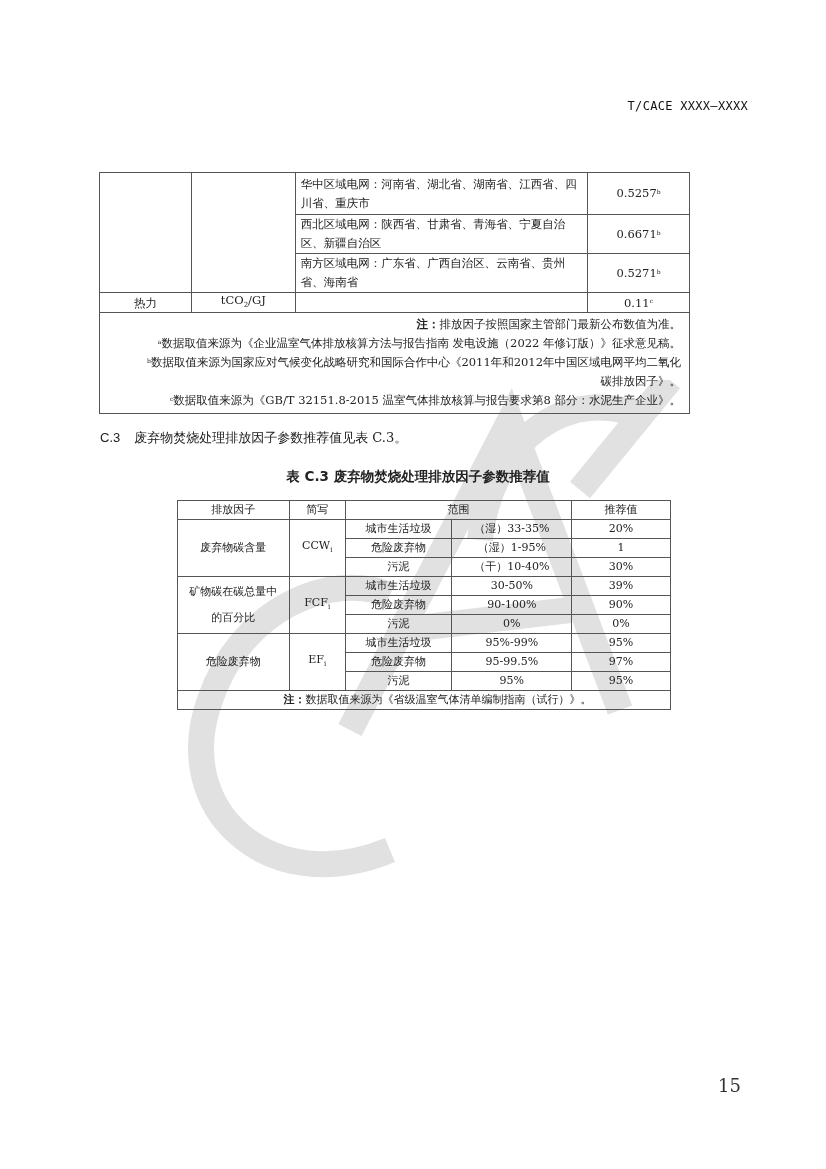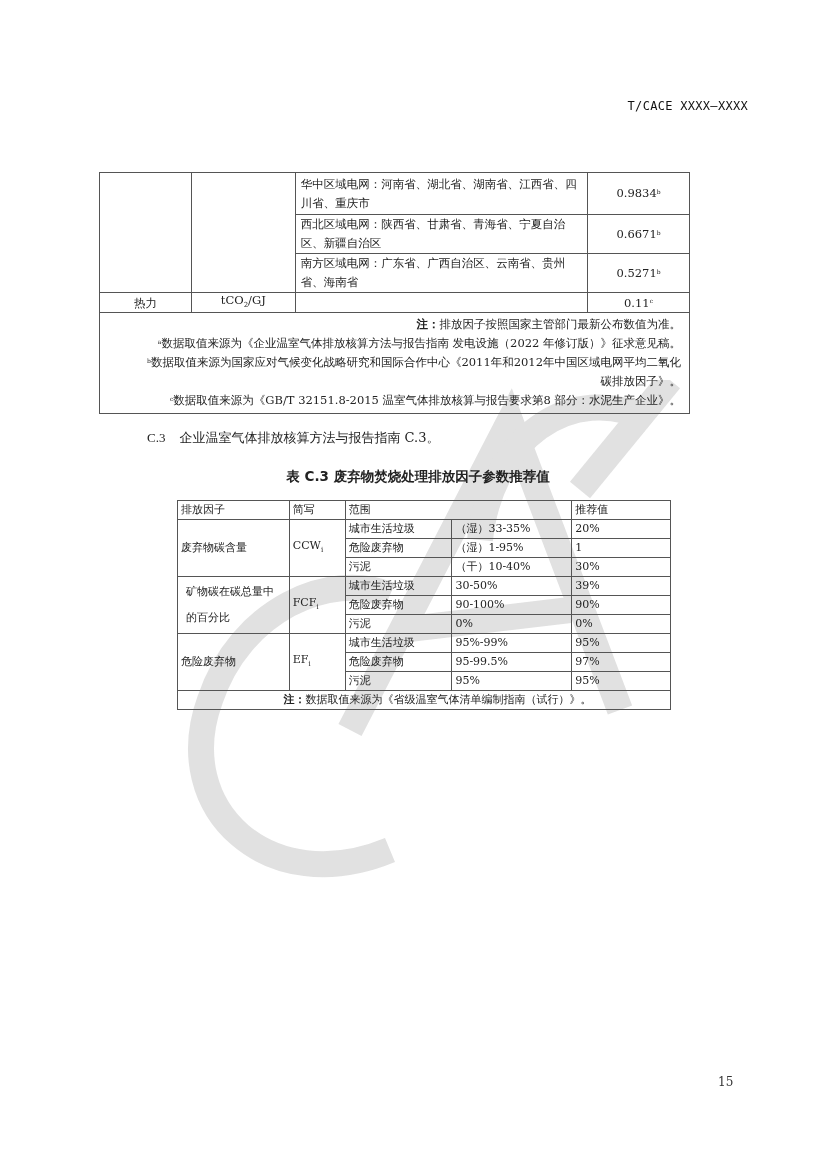--- a/index.html
+++ b/index.html
@@ -1,36 +1,36 @@
 <!DOCTYPE html>
 <html><head>
 <meta charset="utf-8">
 <style>
   html, body { margin:0; padding:0; background:#ffffff; }
   body { width:826px; height:1169px; position:relative; overflow:hidden;
          font-family:"DejaVu Serif","Liberation Serif",serif; color:#222; }
   .header { position:absolute; right:78px; top:99px; font-family:"DejaVu Sans Mono","Liberation Mono",monospace; font-size:12px; color:#111; letter-spacing:0.3px; }
-  .pagenum { position:absolute; left:718px; top:1075px; font-size:12px; color:#333; }
+  .pagenum { position:absolute; left:718px; top:1075px; font-size:18px; color:#333; }
   .watermark { position:absolute; left:150px; top:380px; width:560px; height:600px; pointer-events:none; z-index:0; }
   table { border-collapse:collapse; position:absolute; z-index:1; background:transparent;margin-top:7px; }
   td, th { border:1px solid #555; font-size:11.5px; font-weight:normal; padding:0 5px; vertical-align:middle; line-height:19px; }
   #t1 { left:99px; top:165px; width:591px; }
   #t1 td.c { text-align:center; }
   #t1 td.region { text-align:left; }
   sup { font-size:6px; vertical-align:top; position:relative; top:-2px; }
   sub { font-size:7px; }
   .note-cell { padding:2px 8px 3px 8px; line-height:19px; text-align:right; }
   .note-cell p { margin:0; }
   .indent { text-indent:3em; }
   .bold { font-weight:bold; font-family:"DejaVu Sans","Liberation Sans",sans-serif; }
   .clause { position:absolute; left:100px; top:429px; font-size:13px; z-index:1; }
-  .clause .num { font-family:Liberation Serif, serif; margin-right:14px;margin-left:47px; }
+  .clause .num { font-family:Liberation Sans, sans-serif; margin-right:14px; }
   .caption { position:absolute; left:0; width:826px; top:468px; text-align:center; font-family:"DejaVu Sans","Liberation Sans",sans-serif; font-weight:bold; font-size:13.5px; z-index:1; padding-left:10px; box-sizing:border-box; }
   #t2 { left:177px; top:493px; width:494px; }
-  #t2 td { height:18px; line-height:18px; font-size:11px; padding:0 3px; }
+  #t2 td { text-align:center; height:18px; line-height:18px; font-size:11px; padding:0 3px; }
   #t2 td.note { text-align:center; padding-left:30px; }
 </style>
 </head>
 <body>
 
 <svg class="watermark" viewBox="0 0 560 600">
   <g fill="none" stroke="#dcdcdc" stroke-width="26" opacity="0.85">
     <path d="M240 470 C120 520 20 430 60 320 C90 230 180 190 240 215"></path>
     <path d="M200 350 L360 40 L470 330 M250 250 L420 230"></path>
     <path d="M500 40 C420 0 340 60 330 160"></path>
@@ -45,21 +45,21 @@
       <col style="width:92px">
       <col style="width:104px">
       <col style="width:293px">
       <col style="width:102px">
     </colgroup>
   <tbody>
       <tr style="height:42px">
     <td rowspan="3"></td>
     <td rowspan="3"></td>
     <td class="region">华中区域电网：河南省、湖北省、湖南省、江西省、四川省、重庆市</td>
-    <td class="c"><span>0.9834</span><sup>b</sup></td>
+    <td class="c"><span>0.5257</span><sup>b</sup></td>
   </tr>
   <tr style="height:38px">
     <td class="region">西北区域电网：陕西省、甘肃省、青海省、宁夏自治区、新疆自治区</td>
     <td class="c"><span>0.6671</span><sup>b</sup></td>
   </tr>
   <tr style="height:38px">
     <td class="region">南方区域电网：广东省、广西自治区、云南省、贵州省、海南省</td>
     <td class="c"><span>0.5271</span><sup>b</sup></td>
   </tr>
   <tr style="height:15px">
@@ -73,21 +73,21 @@
       <p style="text-indent:1.6em"><span class="bold">注：</span><span>排放因子按照国家主管部门最新公布数值为准。</span></p>
       <p class="indent"><sup>a</sup><span>数据取值来源为《企业温室气体排放核算方法与报告指南 发电设施（2022 年修订版）》征求意见稿。</span></p>
       <p class="indent"><sup>b</sup><span>数据取值来源为国家应对气候变化战略研究和国际合作中心《2011年和2012年中国区域电网平均二氧化碳排放因子》。</span></p>
       <p class="indent"><sup>c</sup><span>数据取值来源为《GB/T 32151.8-2015 温室气体排放核算与报告要求第8 部分：水泥生产企业》。</span></p>
     </td>
   </tr>
 </tbody>
   </table>
 
 <div class="clause">
-  <span class="num">C.3</span><span>企业温室气体排放核算方法与报告指南 C.3。</span>
+  <span class="num">C.3</span><span>废弃物焚烧处理排放因子参数推荐值见表 C.3。</span>
 </div>
 
 <div class="caption">表 C.3 废弃物焚烧处理排放因子参数推荐值</div>
 
 <table id="t2">
   <colgroup>
       <col style="width:112px">
       <col style="width:56px">
       <col style="width:107px">
       <col style="width:120px">

